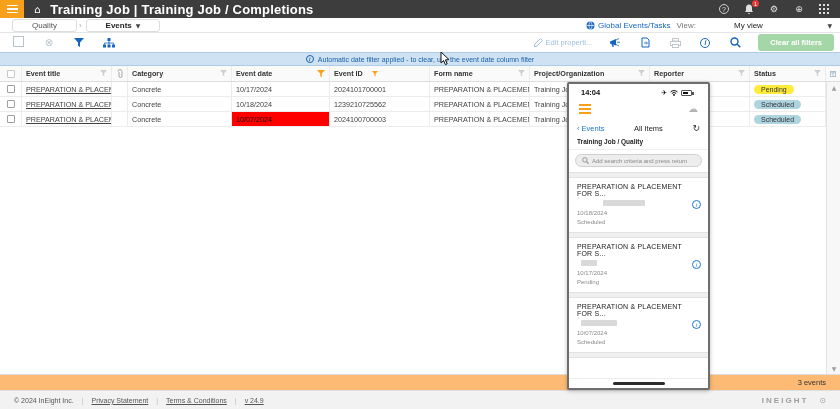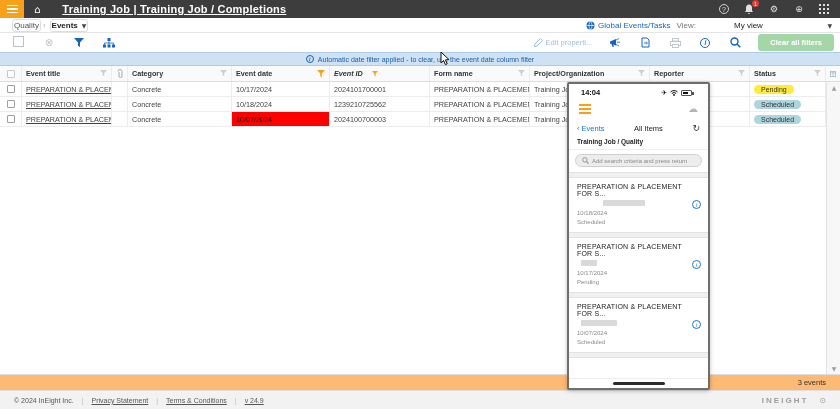--- a/index.html
+++ b/index.html
@@ -5,31 +5,31 @@
   * { box-sizing: border-box; margin: 0; padding: 0; }
   html,body { width: 840px; height: 409px; }
   body { font-family: "Liberation Sans", sans-serif; background: #fff; position: relative; overflow: hidden; }
   .glyph { font-family: "DejaVu Sans", sans-serif; }
 
   
   .topbar { position: absolute; left:0; top:0; width:840px; height:18px; background:#3d3d3d; display:flex; align-items:center; color:#fff; }
   .hamburger-btn { width:24px; height:18px; background:#F9A01B; display:flex; flex-direction:column; justify-content:center; align-items:center; gap:2px; cursor:pointer; }
   .hamburger-btn .bar { width:11px; height:1.6px; background:#fff; }
   .home-ic { font-size:10px; margin-left:10px; color:#fff; }
-  .apptitle { font-size:11px; font-weight:bold; margin-left:22px; letter-spacing:.2px;text-decoration:underline; }
+  .apptitle { font-size:13px; font-weight:bold; margin-left:10px; letter-spacing:.2px; }
   .top-icons { margin-left:auto; display:flex; align-items:center; gap:13px; padding-right:10px; }
   .tico { position:relative; width:12px; height:12px; display:flex; align-items:center; justify-content:center; color:#e0e0e0; font-size:9px; }
   .help-circ { width:10px; height:10px; border:1px solid #d0d0d0; border-radius:50%; font-size:7px; display:flex; align-items:center; justify-content:center; }
   .badge { position:absolute; top:-3px; right:-4px; background:#e53935; color:#fff; font-size:5.5px; min-width:7px; height:7px; border-radius:4px; display:flex; align-items:center; justify-content:center; padding:0 1px; }
   .gridmenu { display:grid; grid-template-columns:repeat(3,3px); grid-template-rows:repeat(3,3px); gap:1px; }
   .gridmenu i { background:#e0e0e0; width:2px; height:2px; }
 
   
   .crumbbar { position:absolute; left:0; top:18px; width:840px; height:15px; background:#fff; border-bottom:1px solid #e5e5e5; display:flex; align-items:center; font-size:8px; color:#555; }
-  .chip { border:1px solid #ddd; border-radius:3px; padding:1px 1px; margin-left:12px; background:#fff; }
+  .chip { border:1px solid #ddd; border-radius:3px; padding:1px 19px; margin-left:12px; background:#fff; }
   .crumb-sep { margin:0 2px; color:#aaa; font-size:8px; }
   .chip.events { font-weight:bold; color:#222; display:flex; align-items:center; gap:4px; margin-left:2px; }
   .caret { font-size:6px; color:#444; }
   .crumb-right { margin-left:auto; display:flex; align-items:center; gap:6px; padding-right:8px; }
   .global-link { color:#1565c0; display:flex; align-items:center; gap:3px; cursor:pointer; }
   .view-label { color:#777; }
   .view-select { color:#222; display:flex; align-items:center; width:130px; justify-content:space-between; cursor:pointer;padding-left:32px; }
 
   
   .toolbar { position:absolute; left:0; top:33px; width:840px; height:19px; background:#fff; display:flex; align-items:center; }
@@ -265,21 +265,21 @@
       <svg class="funnel" width="7" height="7" viewBox="0 0 10 10">
           <path d="M0 0 H10 L6 4.5 V9 L4 7.8 V4.5 Z" fill="#cfcfcf"></path>
         </svg>
     </div>
     <div class="cell hcell c-date">
       <span>Event date</span>
       <svg class="funnel" width="8" height="8" viewBox="0 0 10 10">
           <path d="M0 0 H10 L6 4.5 V9 L4 7.8 V4.5 Z" fill="#F9A01B"></path>
         </svg>
     </div>
-    <div class="cell c-id" style="gap:9px;font-style:italic;">
+    <div class="cell c-id" style="gap:9px;">
       <span>Event ID</span>
       <svg class="funnel" width="6" height="8" viewBox="0 0 10 10">
           <path d="M0 0 H10 L6 4.5 V9 L4 7.8 V4.5 Z" fill="#F9A01B"></path>
         </svg>
     </div>
     <div class="cell hcell c-form">
       <span>Form name</span>
       <svg class="funnel" width="7" height="7" viewBox="0 0 10 10">
           <path d="M0 0 H10 L6 4.5 V9 L4 7.8 V4.5 Z" fill="#cfcfcf"></path>
         </svg>

